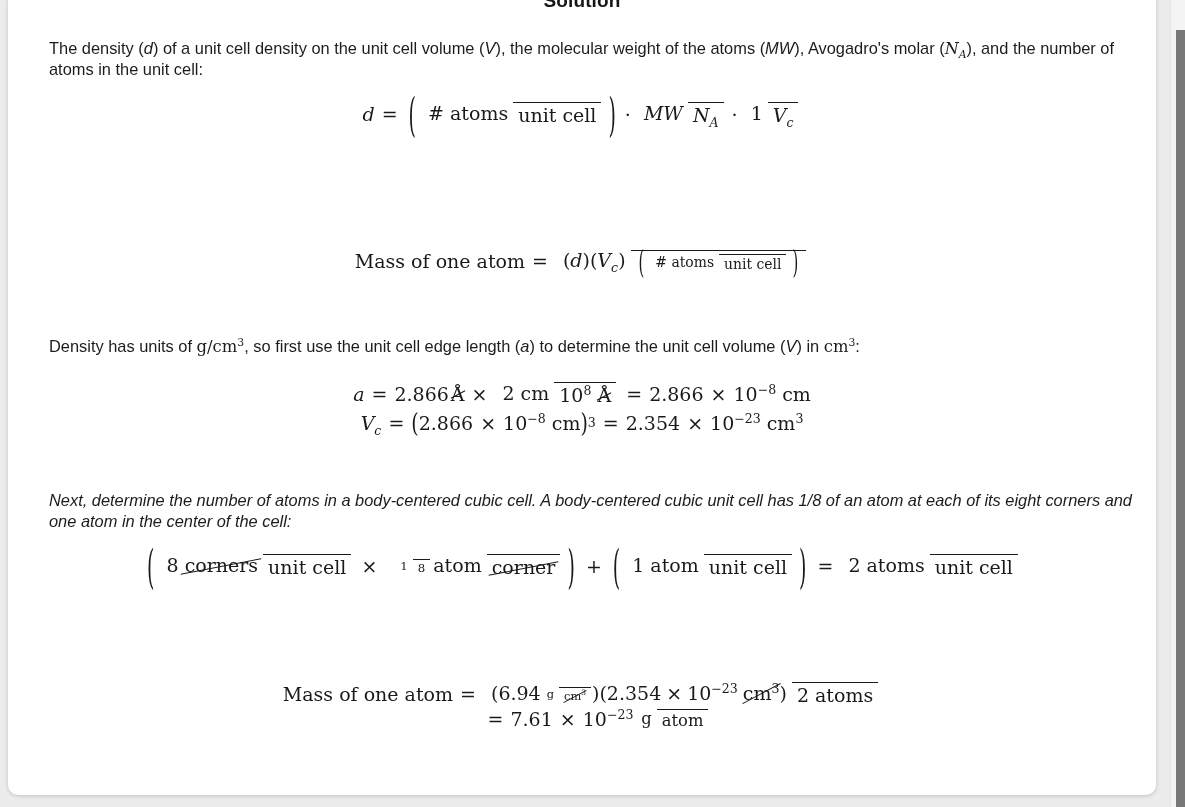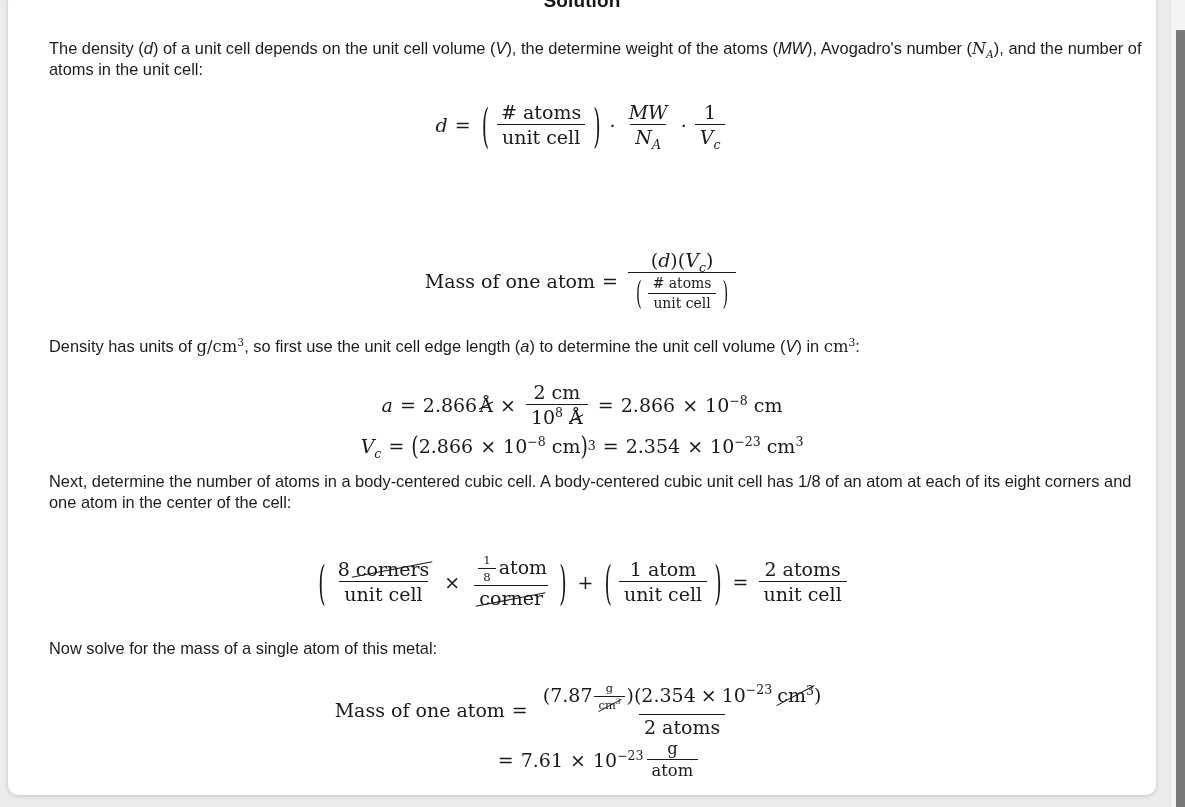--- a/index.html
+++ b/index.html
@@ -86,21 +86,21 @@
     justify-content: center;
     white-space: nowrap;
   }
 
   .mi { font-style: italic; font-family: "DejaVu Serif","Liberation Serif",serif; }
   .mn, .mo, .mtext { font-style: normal; }
 
   
   .frac {
     display: inline-flex;
-    flex-direction: column;
+    flex-direction: row;
     align-items: center;
     vertical-align: middle;
     line-height: 1.12;
     margin: 0 3px;
   }
   .frac > .num { padding: 0 5px 1px 5px; }
   .frac > .den { padding: 2px 5px 0 5px; border-top: 1.2px solid #1a1a1a; }
 
   
   .paren {
@@ -175,21 +175,21 @@
 <body>
 
 <div id="page">
 
   <div class="card">
     <div class="card-inner">
 
       <div class="solution-heading" style="top:-2px;">Solution</div>
 
       <div class="para" style="top:46px;">
-        <span>The density (</span><span class="it">d</span><span>) of a unit cell depends on the unit cell volume (</span><span class="it">V</span><span>), the determine weight of the atoms (</span><span class="it">MW</span><span>), Avogadro's number (</span><span class="mi" style="font-size:16px;">N</span><sub class="sm mi">A</sub><span>), and the number of atoms in the unit cell:</span>
+        <span>The density (</span><span class="it">d</span><span>) of a unit cell density on the unit cell volume (</span><span class="it">V</span><span>), the molecular weight of the atoms (</span><span class="it">MW</span><span>), Avogadro's molar (</span><span class="mi" style="font-size:16px;">N</span><sub class="sm mi">A</sub><span>), and the number of atoms in the unit cell:</span>
       </div>
 
       <div class="math" style="top:110px; font-size:19px;">
         <span class="mrow">
           <span class="mi">d</span>
           <span class="mo op">=</span>
           <span class="paren p-tall">(</span>
           <span class="frac">
             <span class="num mtext"># atoms</span>
             <span class="den mtext">unit cell</span>
@@ -263,21 +263,21 @@
               <sup class="sm">3</sup>
             <span class="mo op">=</span>
             <span class="mn">2.354</span>
             <span class="mo op">×</span>
             <span><span class="mn">10</span><sup class="sm">−23</sup></span>
             <span class="mtext" style="margin-left:6px;"><span>cm</span><sup class="sm">3</sup></span>
           </span>
         </span>
       </div>
 
-      <div class="para" style="top:479px;">Next, determine the number of atoms in a body-centered cubic cell. A body-centered cubic unit cell has 1/8 of an atom at each of its eight corners and one atom in the center of the cell:</div>
+      <div class="para" style="top:498px;font-style:italic;">Next, determine the number of atoms in a body-centered cubic cell. A body-centered cubic unit cell has 1/8 of an atom at each of its eight corners and one atom in the center of the cell:</div>
 
       <div class="math" style="top:562px; font-size:19px;">
         <span class="mrow">
           <span class="paren p-tall">(</span>
           <span class="frac">
             <span class="num"><span class="mn">8</span> <span class="cancel-flat"><span class="mtext">corners</span></span></span>
             <span class="den mtext">unit cell</span>
           </span>
 
           <span class="mo op">×</span>
@@ -299,31 +299,30 @@
           </span>
           <span class="paren p-tall">)</span>
           <span class="mo op">=</span>
           <span class="frac">
             <span class="num mtext">2 atoms</span>
             <span class="den mtext">unit cell</span>
           </span>
         </span>
       </div>
 
-      <div class="para" style="top:646px;">Now solve for the mass of a single atom of this metal:</div>
 
       <div class="math" style="top:690px; font-size:19px;">
         <span class="mrow" style="align-items:flex-start;">
           <span class="eqstack">
             <span class="eqline">
               <span class="mtext">Mass of one atom</span>
               <span class="mo op">=</span>
               <span class="frac">
                 <span class="num" style="padding-bottom:2px;">
-                  <span>(</span><span class="mn">7.87</span><span class="frac" style="font-size:0.6em; vertical-align:middle; margin:0 1px;">
+                  <span>(</span><span class="mn">6.94</span><span class="frac" style="font-size:0.6em; vertical-align:middle; margin:0 1px;">
                     <span class="num">g</span>
                     <span class="den"><span class="cancel"><span>cm</span><sup class="sm">3</sup></span></span>
                   </span><span>)</span><span>(</span><span class="mn">2.354</span><span class="mo op-tight">×</span><span class="mn">10</span><sup class="sm">−23</sup><span style="margin-left:5px;" class="cancel"><span>cm</span><sup class="sm">3</sup></span><span>)</span>
                 </span>
                 <span class="den mtext">2 atoms</span>
               </span>
             </span>
             <span class="eqline" style="margin-top:2px; margin-left:28px;">
               <span class="mo op">=</span>
               <span class="mn">7.61</span>

